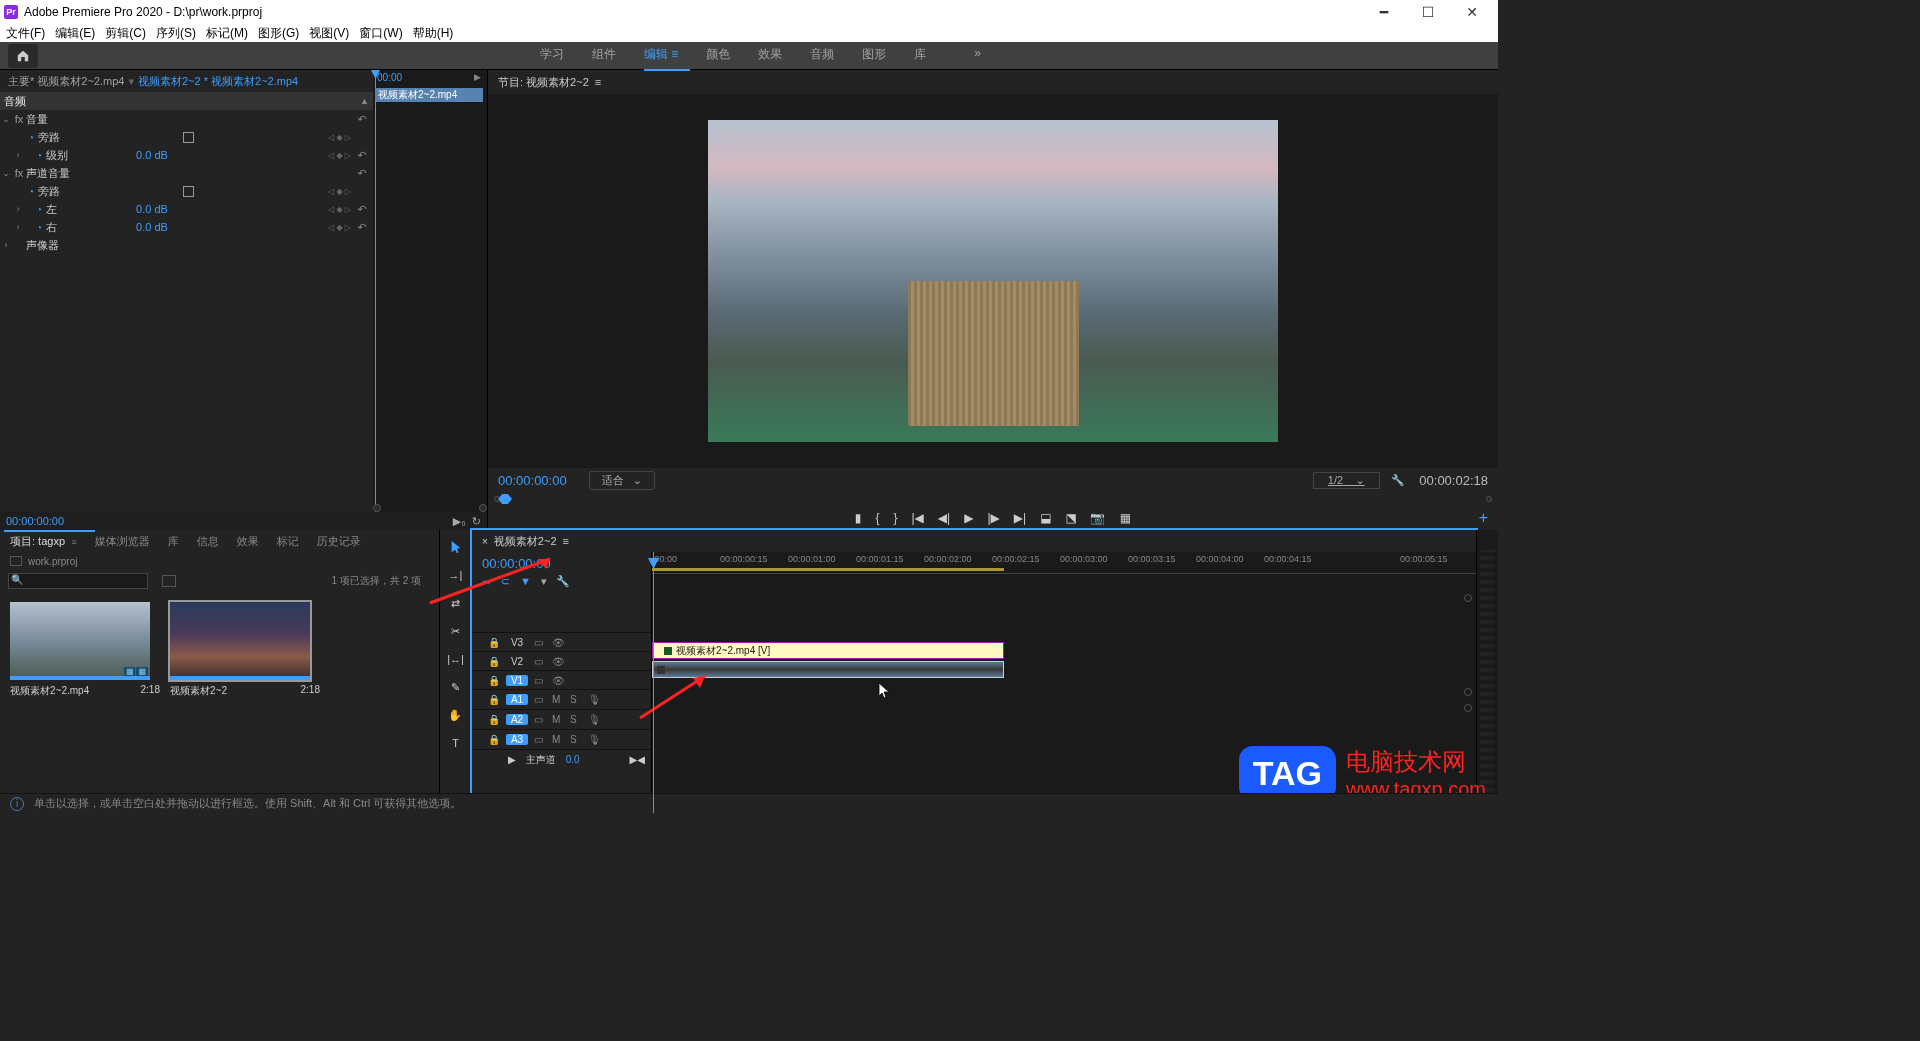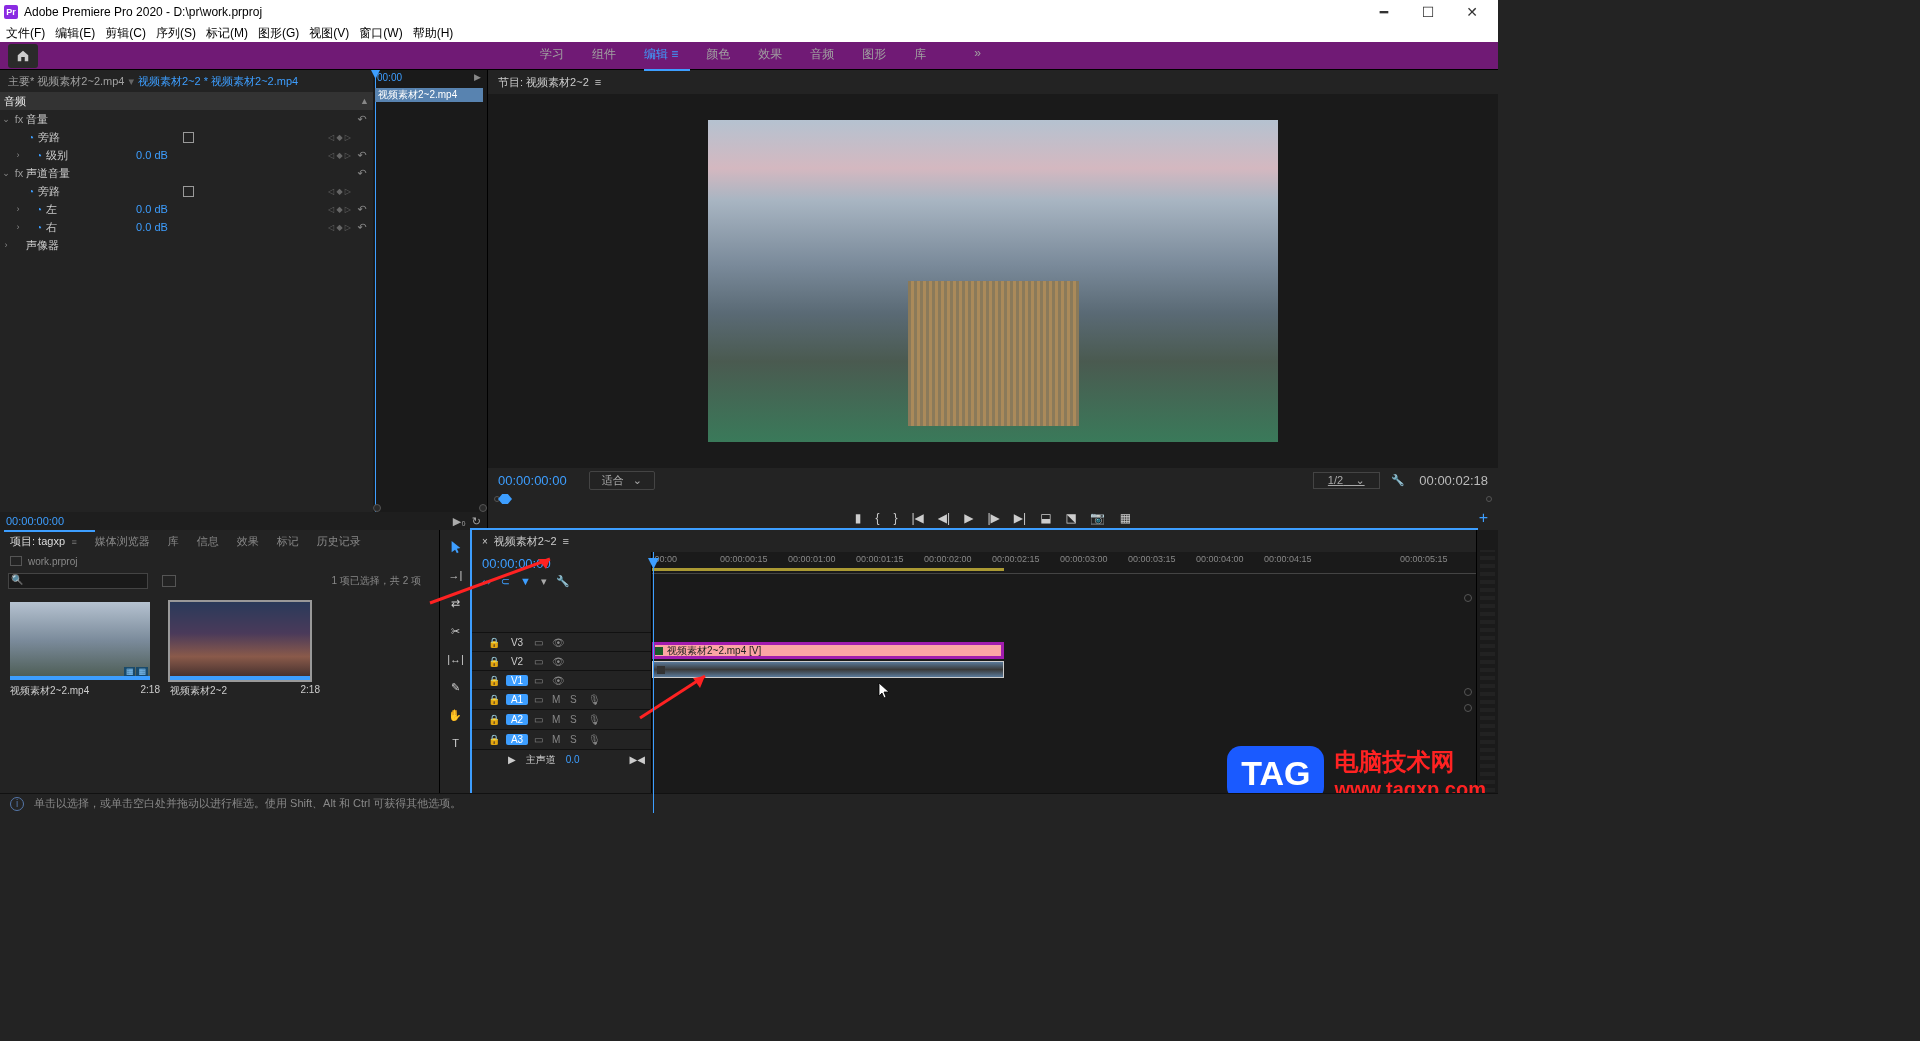--- a/index.html
+++ b/index.html
@@ -8,21 +8,21 @@
 
 .titlebar { height: 24px; background: #fff; display: flex; align-items: center; padding: 0 4px; color: #000; font-size: 12px; justify-content: flex-end; }
 .titlebar .icon { width: 14px; height: 14px; background: #8a2be2; border-radius: 2px; margin-right: 6px; display:flex; align-items:center; justify-content:center; color:#fff; font-size:9px; font-weight:bold; }
 .titlebar .wincontrols { margin-left: auto; display: flex; }
 .titlebar .wincontrols div { width: 44px; height: 24px; display:flex; align-items:center; justify-content:center; font-size:14px; color:#333; }
 
 
 .menubar { height: 18px; background: #fff; padding: 0 6px; display: flex; gap: 10px; color: #000; font-size: 12px; align-items:center; }
 
 
-.workspace-tabs { height: 28px; background: #701a75; display: flex; align-items: center; padding-left: 8px; gap: 2px; border-bottom:1px solid #000;}
+.workspace-tabs { height: 28px; background: #404040; display: flex; align-items: center; padding-left: 8px; gap: 2px; border-bottom:1px solid #000;}
 .home-btn { width: 30px; height: 24px; display:flex; align-items:center; justify-content:center; background:#2a2a2a; color:#ccc; border-radius:3px;}
 .ws-tabs-center { display:flex; gap: 28px; margin-left: 500px; font-size:12px;}
 .ws-tab { color: #a0a0a0; position:relative; padding-bottom:2px;}
 .ws-tab.active { color: #3d9eff; }
 .ws-tab.active::after { content:""; position:absolute; bottom:-6px; left:0; right:-12px; height:2px; background:#3d9eff;}
 .ws-tab-arrow { margin-left: 20px; color: #a0a0a0; }
 
 
 .main-area { display: flex; height: 460px; }
 .left-top { width: 488px; display: flex; flex-direction: column; border-right:1px solid #000;}
@@ -127,39 +127,39 @@
 .tl-master { height:20px; display:flex; align-items:center; gap:10px; padding-left:36px; font-size:10px; color:#ccc; border-top:1px solid #111;}
 .tl-master .val{color:#3d9eff;}
 
 
 .tl-ruler { height:22px; display:flex; position:relative; border-bottom:1px solid #444; padding-top:6px;}
 .tl-ruler .tick { position:absolute; font-size:9px; color:#888; top:2px;}
 .tl-ruler .workarea { position:absolute; top:16px; left:0; width:352px; height:3px; background:#aa9933;}
 .tl-playhead { position:absolute; top:0; bottom:0; left:1px; width:1px; background:#3d9eff; z-index:5;}
 .tl-playhead::before { content:""; position:absolute; top:6px; left:-5px; width:11px; height:11px; background:#3d9eff; clip-path:polygon(0 0,100% 0,50% 100%);}
 .tl-clips-area { position:relative; height:calc(100% - 22px);}
-.tl-clip-v { position:absolute; top:68px; left:0; width:352px; height:17px; background:#fca5a5; border:3px solid #a21caf; font-size:10px; color:#222; padding-left:0; display:flex; align-items:center;}
+.tl-clip-v { position:absolute; top:68px; left:0; width:352px; height:17px; background:#fef9c3; border:1px solid #a21caf; font-size:10px; color:#222; padding-left:11px; display:flex; align-items:center;}
 .tl-clip-v .fx-badge{display:inline-block; width:8px; height:8px; background:#1a5a2a; margin-right:4px;}
 .tl-clip-a { position:absolute; top:87px; left:0; width:352px; height:17px; background: linear-gradient(to bottom, #5a7a9a 0%, #3a3a3a 50%, #5a7a9a 100%); border:1px solid #ccc;}
 .tl-clip-a .fx-badge{display:inline-block; width:8px; height:8px; background:#333; margin:4px;}
 .tl-hscroll { position:absolute; bottom:4px; left:4px; right:4px; height:8px;}
 .tl-hscroll .dot{position:absolute; width:8px; height:8px; border:1px solid #555; border-radius:50%; background:#2a2a2a;}
 .tl-hscroll .bar{position:absolute; left:10px; width:48px; height:6px; top:1px; background:#444; border-radius:3px;}
 
 
 .arrow { position:absolute; color:#ff2222; font-size:18px; pointer-events:none;}
 .arrow svg{overflow:visible;}
 
 
 .cursor-arrow { position:absolute; top:682px; left:878px; font-size:14px; color:#fff; z-index:10;}
 
 
 .watermark { position:absolute; bottom:12px; right:12px; display:flex; align-items:center; gap:10px;}
 .watermark .tag { background:#1a5aff; color:#fff; font-weight:bold; font-size:34px; padding:8px 14px; border-radius:14px;}
-.watermark .txt { color:#ff2222; font-weight:bold;}
+.watermark .txt { color:#ff2222; font-weight:normal;}
 .watermark .txt .cn{font-size:24px;}
 .watermark .txt .url{font-size:20px;}
 
 
 .statusbar { position:absolute; bottom:0; left:0; right:0; height:20px; background:#232323; display:flex; align-items:center; padding-left:10px; font-size:11px; color:#888; gap:10px; border-top:1px solid #111;}
 .statusbar .info-icon{ width:14px; height:14px; border:1px solid #57a; border-radius:50%; display:flex; align-items:center; justify-content:center; color:#57a; font-size:10px;}
 
 
 .audio-meters { width:22px; background:#1a1a1a; border-left:1px solid #000; position:relative;}
 .audio-meters::after{content:""; position:absolute; bottom:20px; left:3px; right:3px; top:20px; background:repeating-linear-gradient(to top, #222 0, #222 4px, transparent 4px, transparent 8px);}

